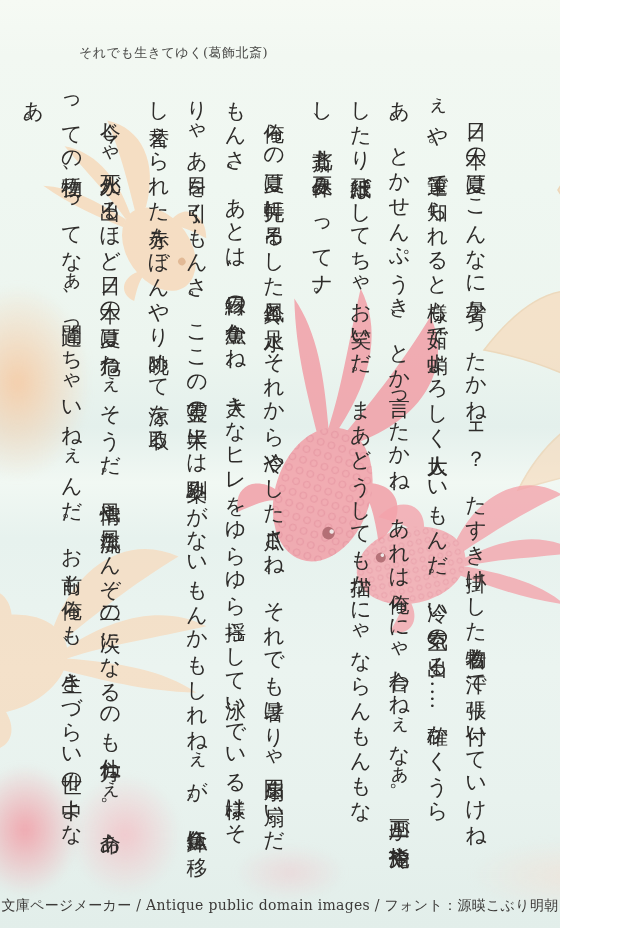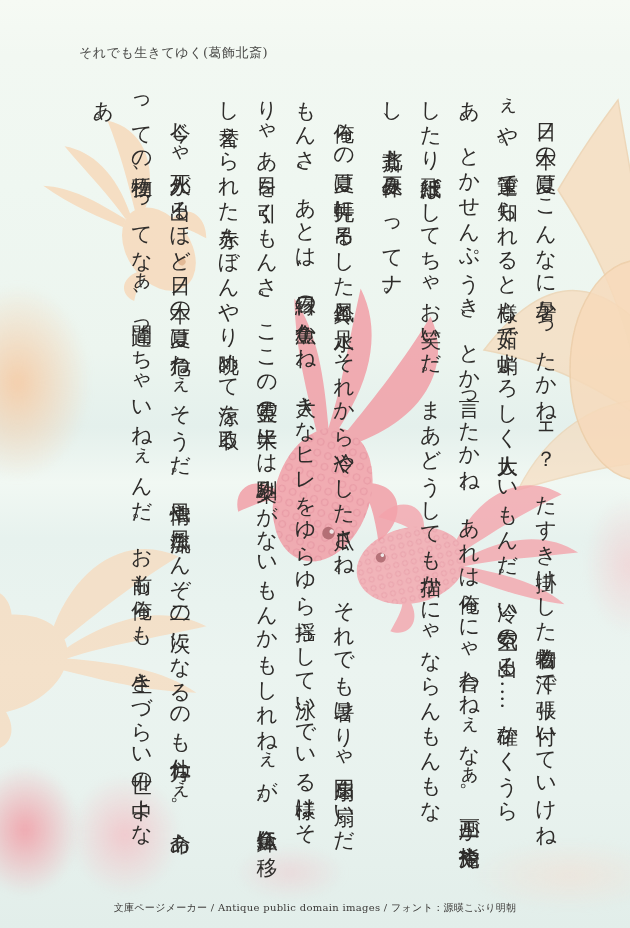--- a/index.html
+++ b/index.html
@@ -1,18 +1,18 @@
 <!DOCTYPE html>
 <html><head>
 <meta charset="utf-8">
 <style>
   html,body{margin:0;padding:0;}
   body{width:630px;height:928px;overflow:hidden;font-family:"DejaVu Serif","Liberation Serif",serif;}
   .page{
-    position:relative;width:630px;height:928px;overflow:hidden;
+    position:relative;width:560px;height:928px;overflow:hidden;
     background:linear-gradient(180deg,
       #f6faf4 0%, #f2f8f2 6%, #eff7f1 20%, #ecf5ef 38%,
       #e4f0ec 46%, #f1f8f3 52%, #e7f2ee 58%, #ebf4f0 72%,
       #e8f2ee 86%, #e2eeea 100%);
   }
   
   .art{position:absolute;pointer-events:none;}
   .blob{position:absolute;border-radius:50%;filter:blur(4px);pointer-events:none;}
   .fish-tl{left:35px;top:145px;width:200px;height:140px;transform:rotate(55deg);opacity:.8;}
   .fish-mid{left:192px;top:335px;width:300px;height:200px;transform:rotate(108deg);opacity:.8;}
@@ -39,21 +39,21 @@
   .main-text{
     position:absolute;top:86px;right:65px;height:772px;z-index:5;
     writing-mode:vertical-rl;
     font-size:21px;line-height:1.83;letter-spacing:1px;
     color:#2e2c2a;
   }
   .main-text p{margin:0;text-indent:1em;}
   .main-text p + p{margin-block-start:10px;}
   .footer-credit{
     position:absolute;bottom:13px;left:0;width:100%;text-align:center;
-    font-size:10px;color:#3c3a38;letter-spacing:.3px;z-index:5;
+    font-size:14px;color:#3c3a38;letter-spacing:.3px;z-index:5;
   }
 </style>
 </head>
 <body>
 
 <div class="page">
 
   <svg width="0" height="0" style="position:absolute">
     <defs>
       <pattern id="scalepat" width="9" height="9" patternUnits="userSpaceOnUse">

